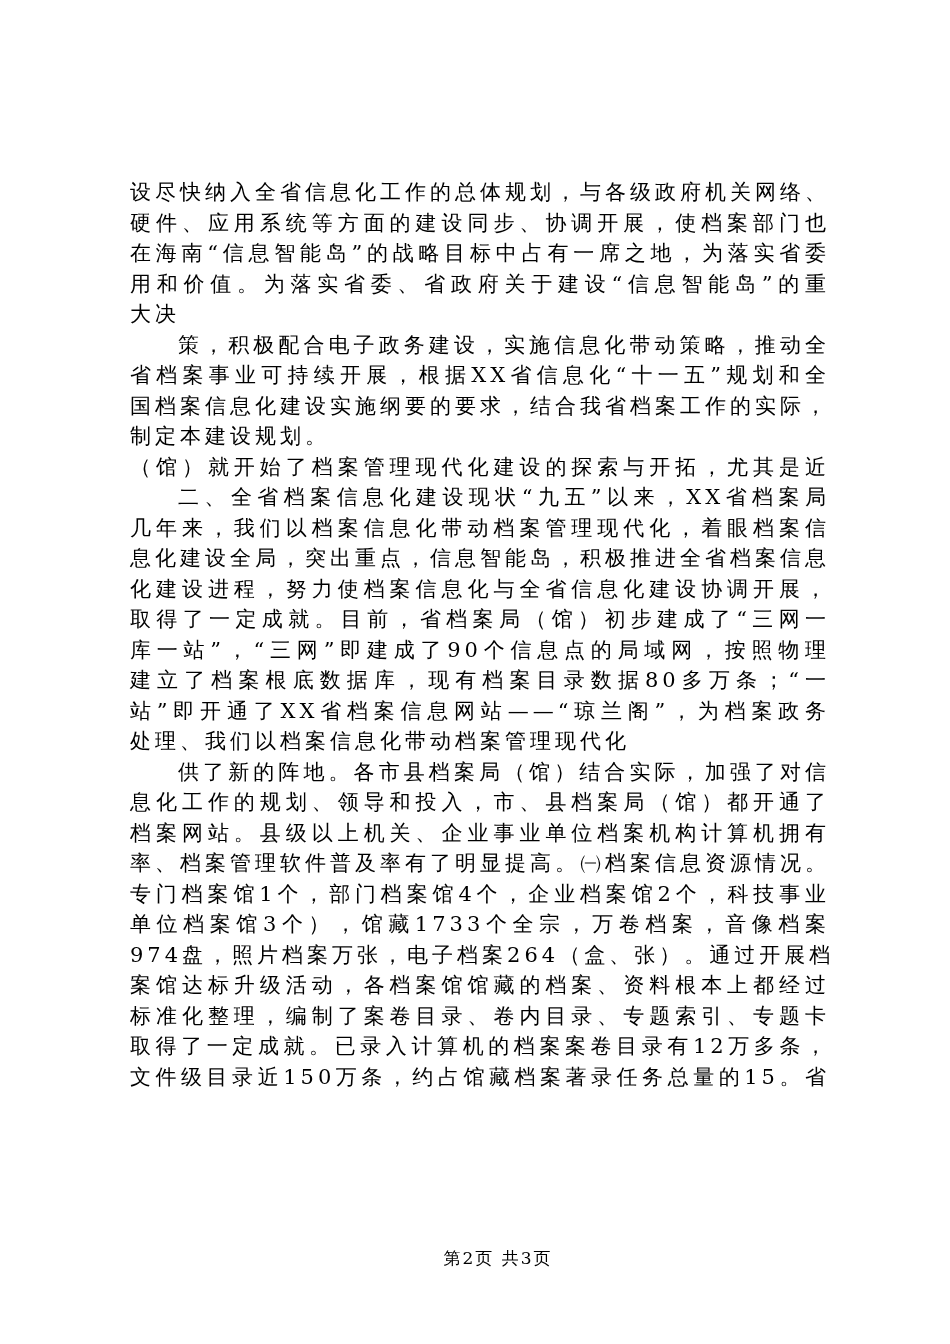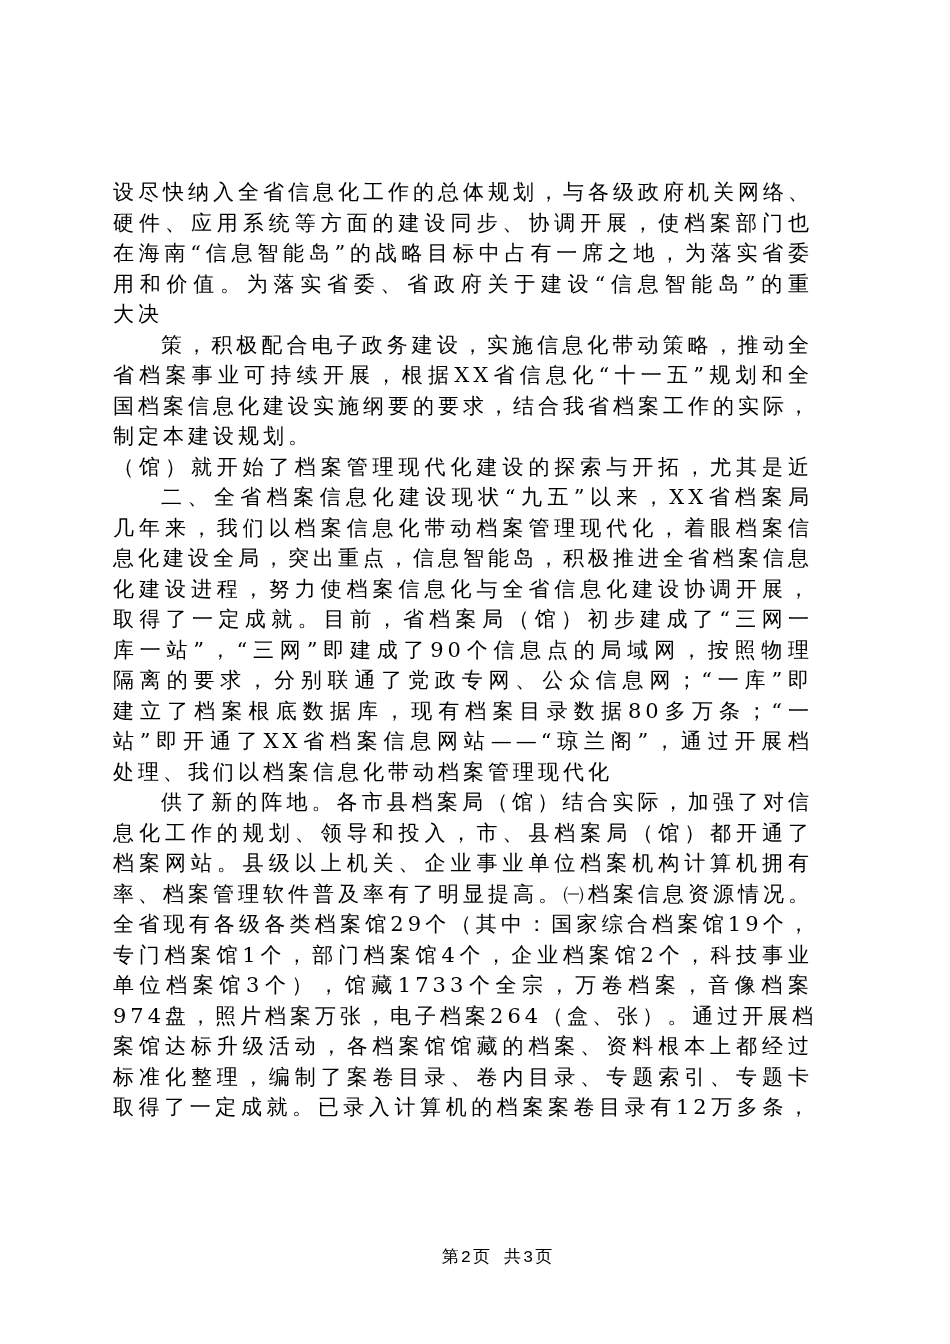--- a/index.html
+++ b/index.html
@@ -18,21 +18,21 @@
     .page {
       position: absolute;
       left: 0;
       top: 0;
       width: 950px;
       height: 1344px;
       background: #ffffff;
     }
     .body-text {
       position: absolute;
-      left: 113px;
+      left: 130px;
       top: 177px;
       width: 700px;
     }
     .line {
       display: block;
       height: 30.5px;
       line-height: 30.5px;
       font-size: 21px;
       letter-spacing: 4px;
       white-space: nowrap;
@@ -49,21 +49,20 @@
     }
     .footer {
       position: absolute;
       left: 380px;
       top: 1246px;
       width: 236px;
       text-align: center;
       font-size: 17px;
       line-height: 24px;
       letter-spacing: 2px;
-      font-family: Liberation Mono, monospace;
     }
   </style>
 </head>
 <body>
 
 <div class="page">
 
   <div class="body-text">
 
     <div class="line">设尽快纳入全省信息化工作的总体规划，与各级政府机关网络、</div>
@@ -77,33 +76,32 @@
     <div class="line">国档案信息化建设实施纲要的要求，结合我省档案工作的实际，</div>
     <div class="line end">制定本建设规划。</div>
 
     <div class="line">（馆）就开始了档案管理现代化建设的探索与开拓，尤其是近</div>
     <div class="line indent">二、全省档案信息化建设现状“九五”以来，XX省档案局</div>
     <div class="line">几年来，我们以档案信息化带动档案管理现代化，着眼档案信</div>
     <div class="line">息化建设全局，突出重点，信息智能岛，积极推进全省档案信息</div>
     <div class="line">化建设进程，努力使档案信息化与全省信息化建设协调开展，</div>
     <div class="line">取得了一定成就。目前，省档案局（馆）初步建成了“三网一</div>
     <div class="line">库一站”，“三网”即建成了90个信息点的局域网，按照物理</div>
-    <div class="line">隔离的要求，分别联通了党政专网、公众信息网；“一库”即</div>
     <div class="line">建立了档案根底数据库，现有档案目录数据80多万条；“一</div>
-    <div class="line">站”即开通了XX省档案信息网站——“琼兰阁”，通过开展档</div>
+    <div class="line">站”即开通了XX省档案信息网站——“琼兰阁”，为档案政务</div>
     <div class="line end">处理、我们以档案信息化带动档案管理现代化</div>
 
     <div class="line indent">供了新的阵地。各市县档案局（馆）结合实际，加强了对信</div>
     <div class="line">息化工作的规划、领导和投入，市、县档案局（馆）都开通了</div>
     <div class="line">档案网站。县级以上机关、企业事业单位档案机构计算机拥有</div>
     <div class="line">率、档案管理软件普及率有了明显提高。㈠档案信息资源情况。</div>
-    <div class="line">全省现有各级各类档案馆29个（其中：国家综合档案馆19个，</div>
     <div class="line">专门档案馆1个，部门档案馆4个，企业档案馆2个，科技事业</div>
     <div class="line">单位档案馆3个），馆藏1733个全宗，万卷档案，音像档案</div>
     <div class="line">974盘，照片档案万张，电子档案264（盒、张）。通过开展档</div>
     <div class="line">案馆达标升级活动，各档案馆馆藏的档案、资料根本上都经过</div>
     <div class="line">标准化整理，编制了案卷目录、卷内目录、专题索引、专题卡</div>
     <div class="line">取得了一定成就。已录入计算机的档案案卷目录有12万多条，</div>
+    <div class="line">文件级目录近150万条，约占馆藏档案著录任务总量的15。省</div>
   </div>
 
   <div class="footer">第2页 共3页</div>
 
 </div>
 
 </body></html>

